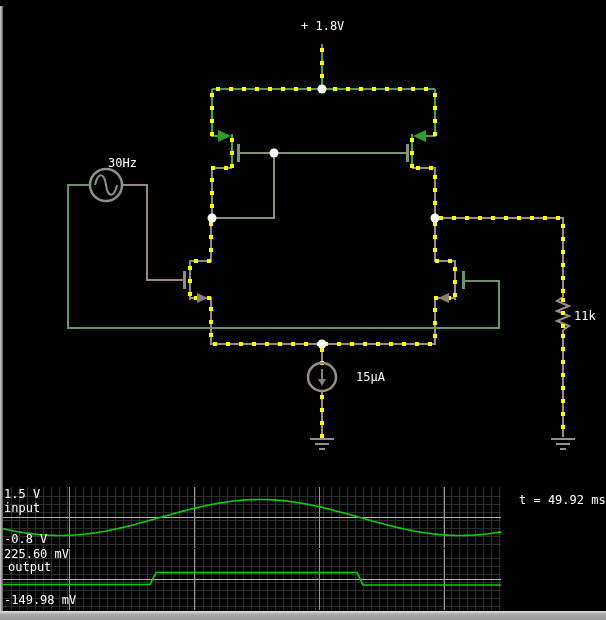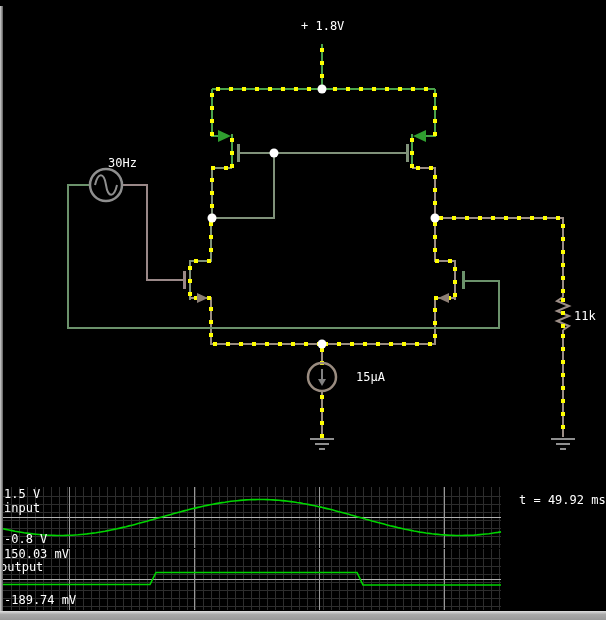--- a/index.html
+++ b/index.html
@@ -368,20 +368,20 @@
     </svg>
 
   <div class="lbl" style="left:301px;top:20px">+ 1.8V</div>
   <div class="lbl" style="left:108px;top:157px">30Hz</div>
   <div class="lbl" style="left:356px;top:371px">15µA</div>
   <div class="lbl" style="left:574px;top:310px">11k</div>
 
   <div class="lbl" style="left:4px;top:488px">1.5 V</div>
   <div class="lbl" style="left:4px;top:502px">input</div>
   <div class="lbl" style="left:4px;top:533px">-0.8 V</div>
-  <div class="lbl" style="left:4px;top:548px">150.03 mV</div>
-  <div class="lbl" style="left:0;top:561px">output</div>
-  <div class="lbl" style="left:4px;top:594px">-189.74 mV</div>
+  <div class="lbl" style="left:4px;top:548px">225.60 mV</div>
+  <div class="lbl" style="left:8px;top:561px">output</div>
+  <div class="lbl" style="left:4px;top:594px">-149.98 mV</div>
   <div class="lbl" style="left:519px;top:494px">t = 49.92 ms</div>
 
   <div class="chrome-left"></div>
   <div class="chrome-bottom"></div>
 </div>
 
 </body></html>

